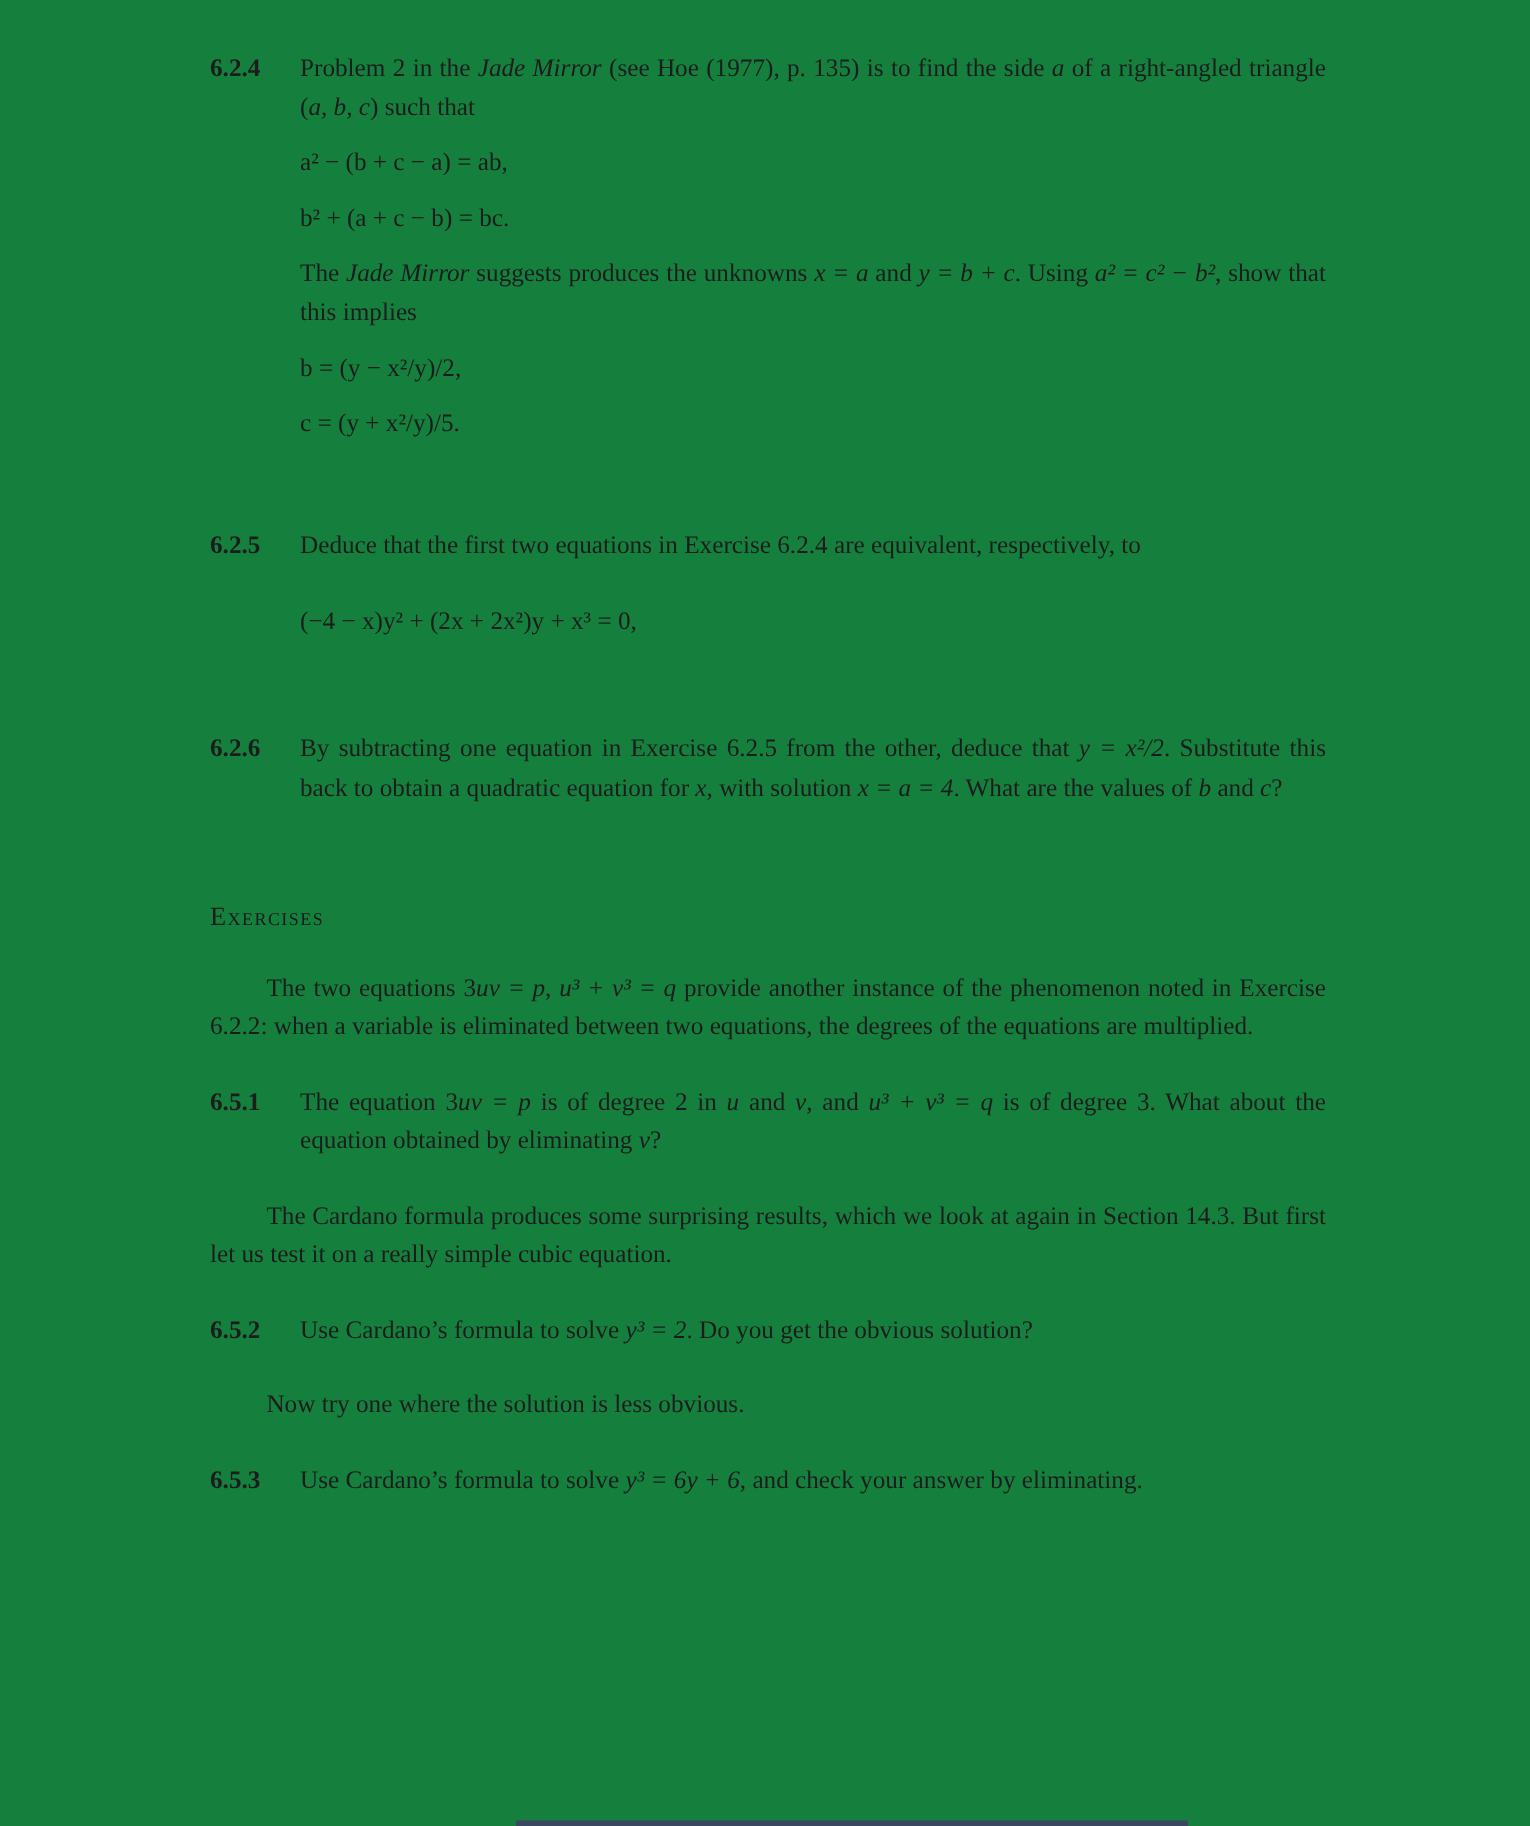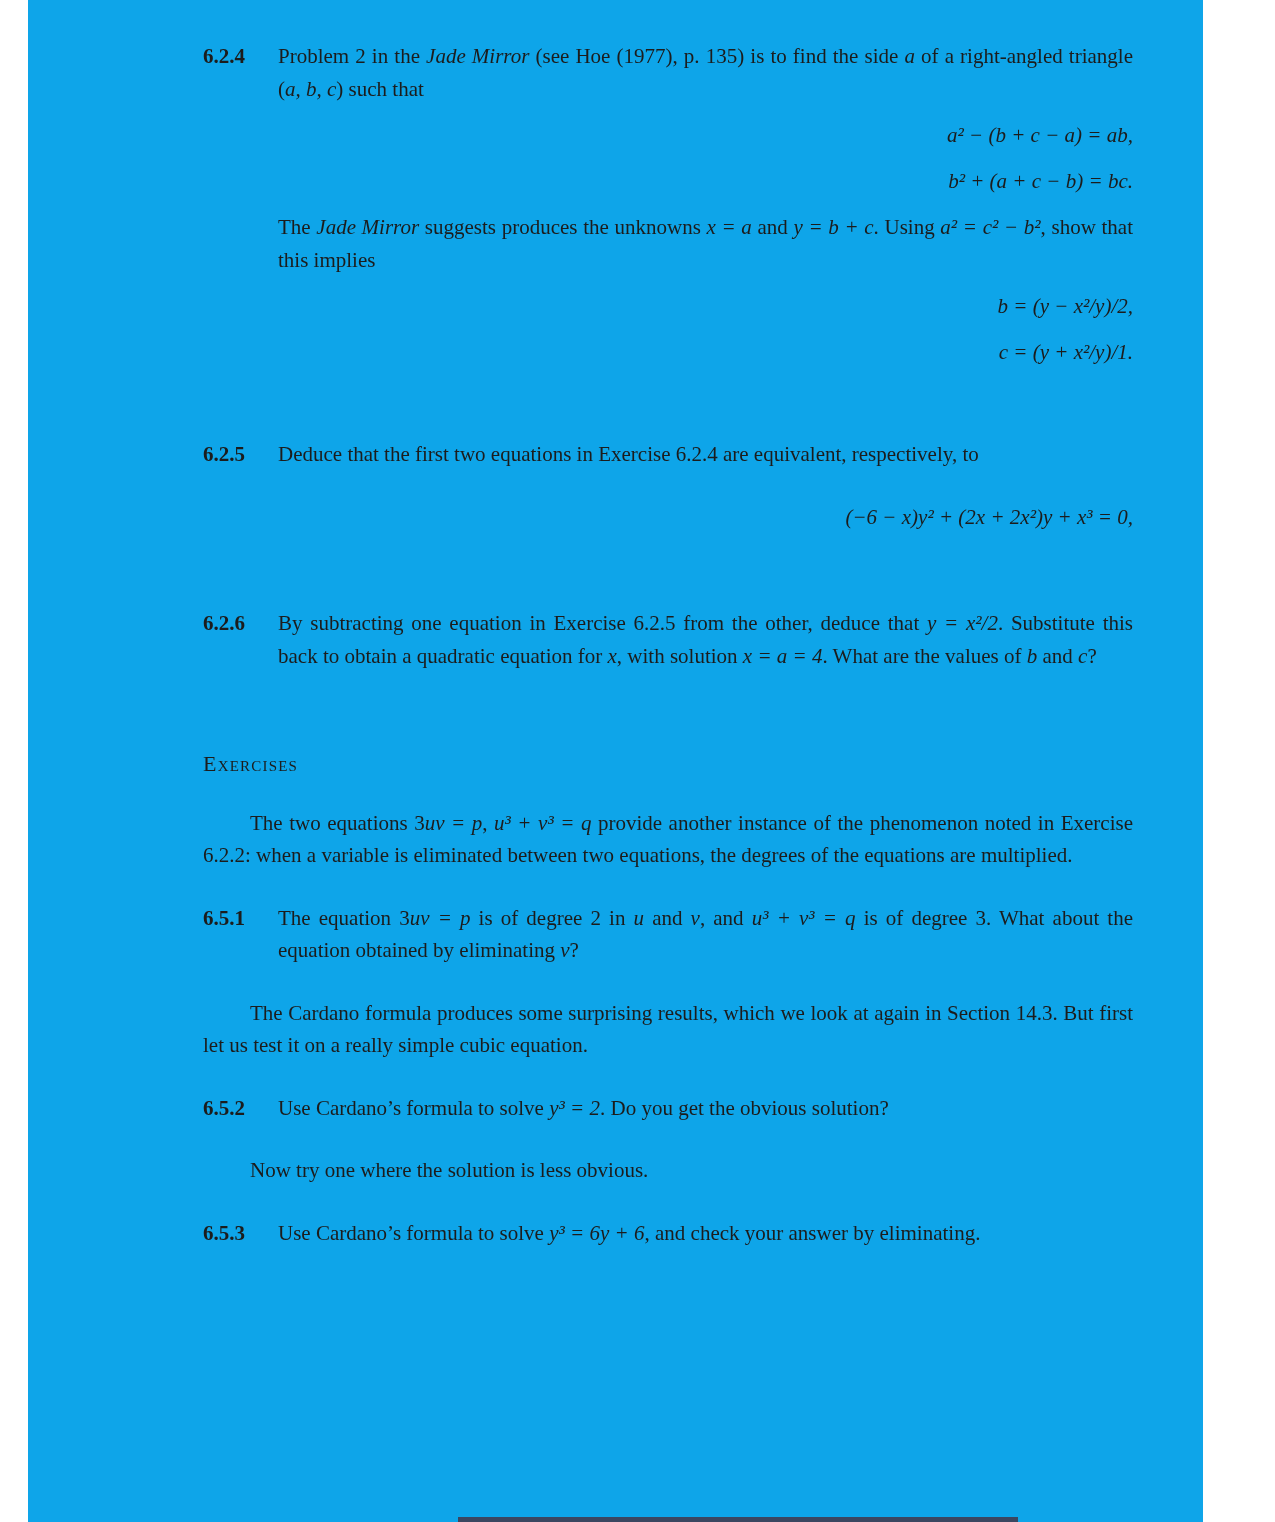--- a/index.html
+++ b/index.html
@@ -2,27 +2,26 @@
 <html><head>
 <meta charset="utf-8">
 <style>
   html, body {
     margin: 0;
     padding: 0;
     background: #ffffff;
   }
   .page {
     position: relative;
-    width: 1175px;
+    width: 1275px;
     height: 1522px;
-    background: #0ea5e9;
+    background: #15803d;
     overflow: hidden;
     font-family: "Liberation Serif", "DejaVu Serif", serif;
     color: #1c1c1c;
-    margin-left: 28px;
   }
   .content {
     position: absolute;
     left: 175px;
     top: 40px;
     width: 930px;
     font-size: 21px;
     line-height: 1.55;
   }
   .exercise {
@@ -34,22 +33,21 @@
   }
   .ex-body {
     flex: 1;
   }
   .para {
     margin: 0;
     text-align: justify;
   }
   .math { font-style: italic; }
   .eq-group {
-    text-align: right;
-    font-style: italic;
+    text-align: left;
     margin: 14px 0 14px 0;
   }
   .eq-group.roomy {
     margin: 30px 0 26px 0;
   }
   .eq + .eq { margin-top: 13px; }
   .indent { text-indent: 47px; }
   .section-heading {
     font-weight: normal;
     font-size: 22px;
@@ -80,31 +78,31 @@
       <div class="num">6.2.4</div>
       <div class="ex-body">
         <p class="para"><span>Problem 2 in the </span><span class="math">Jade Mirror</span><span> (see Hoe (1977), p. 135) is to find the side </span><span class="math">a</span><span> of a right-angled triangle (</span><span class="math">a, b, c</span><span>) such that</span></p>
         <div class="eq-group">
           <div class="eq">a² − (b + c − a) = ab,</div>
           <div class="eq">b² + (a + c − b) = bc.</div>
         </div>
         <p class="para"><span>The </span><span class="math">Jade Mirror</span><span> suggests produces the unknowns </span><span class="math">x = a</span><span> and </span><span class="math">y = b + c</span><span>. Using </span><span class="math">a² = c² − b²</span><span>, show that this implies</span></p>
         <div class="eq-group">
           <div class="eq">b = (y − x²/y)/2,</div>
-          <div class="eq">c = (y + x²/y)/1.</div>
+          <div class="eq">c = (y + x²/y)/5.</div>
         </div>
       </div>
     </section>
 
     <section class="exercise mb-lg">
       <div class="num">6.2.5</div>
       <div class="ex-body">
         <p class="para"><span>Deduce that the first two equations in Exercise 6.2.4 are equivalent, respectively, to</span></p>
         <div class="eq-group roomy">
-          <div class="eq">(−6 − x)y² + (2x + 2x²)y + x³ = 0,</div>
+          <div class="eq">(−4 − x)y² + (2x + 2x²)y + x³ = 0,</div>
         </div>
       </div>
     </section>
 
     <section class="exercise mb-xxl">
       <div class="num">6.2.6</div>
       <div class="ex-body">
         <p class="para"><span>By subtracting one equation in Exercise 6.2.5 from the other, deduce that </span><span class="math">y = x²/2</span><span>. Substitute this back to obtain a quadratic equation for </span><span class="math">x</span><span>, with solution </span><span class="math">x = a = 4</span><span>. What are the values of </span><span class="math">b</span><span> and </span><span class="math">c</span><span>?</span></p>
       </div>
     </section>

